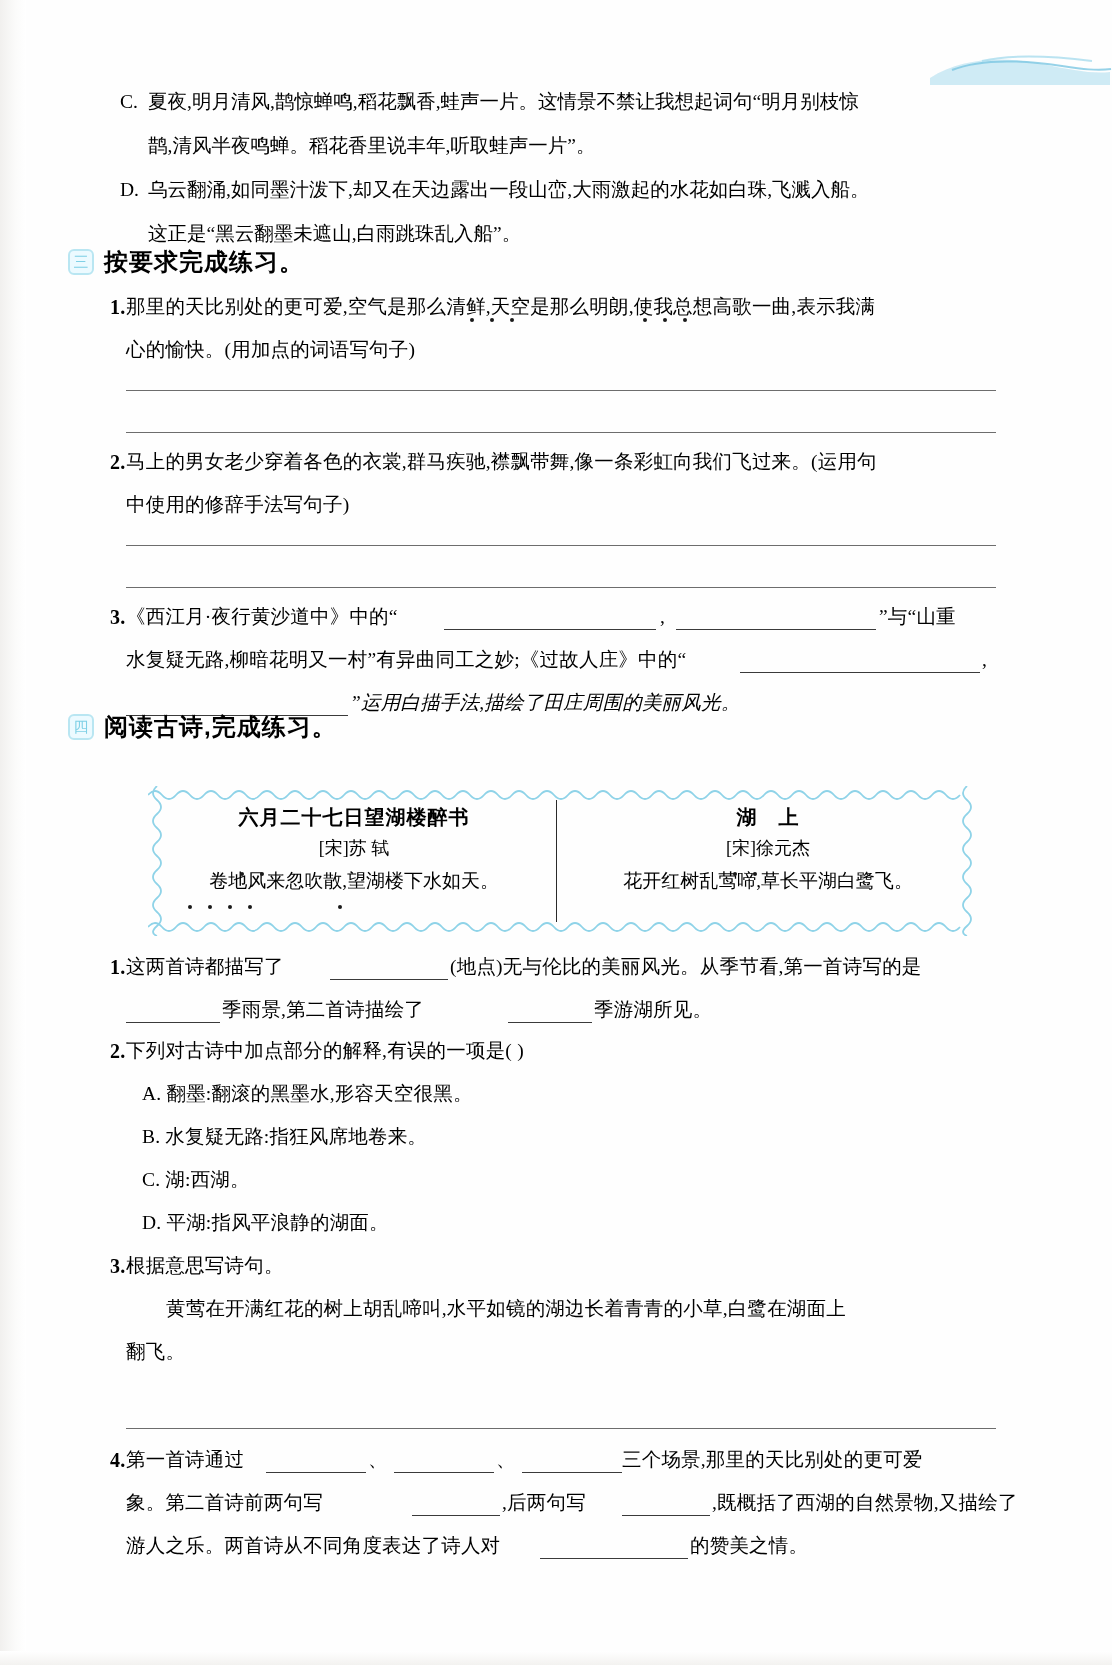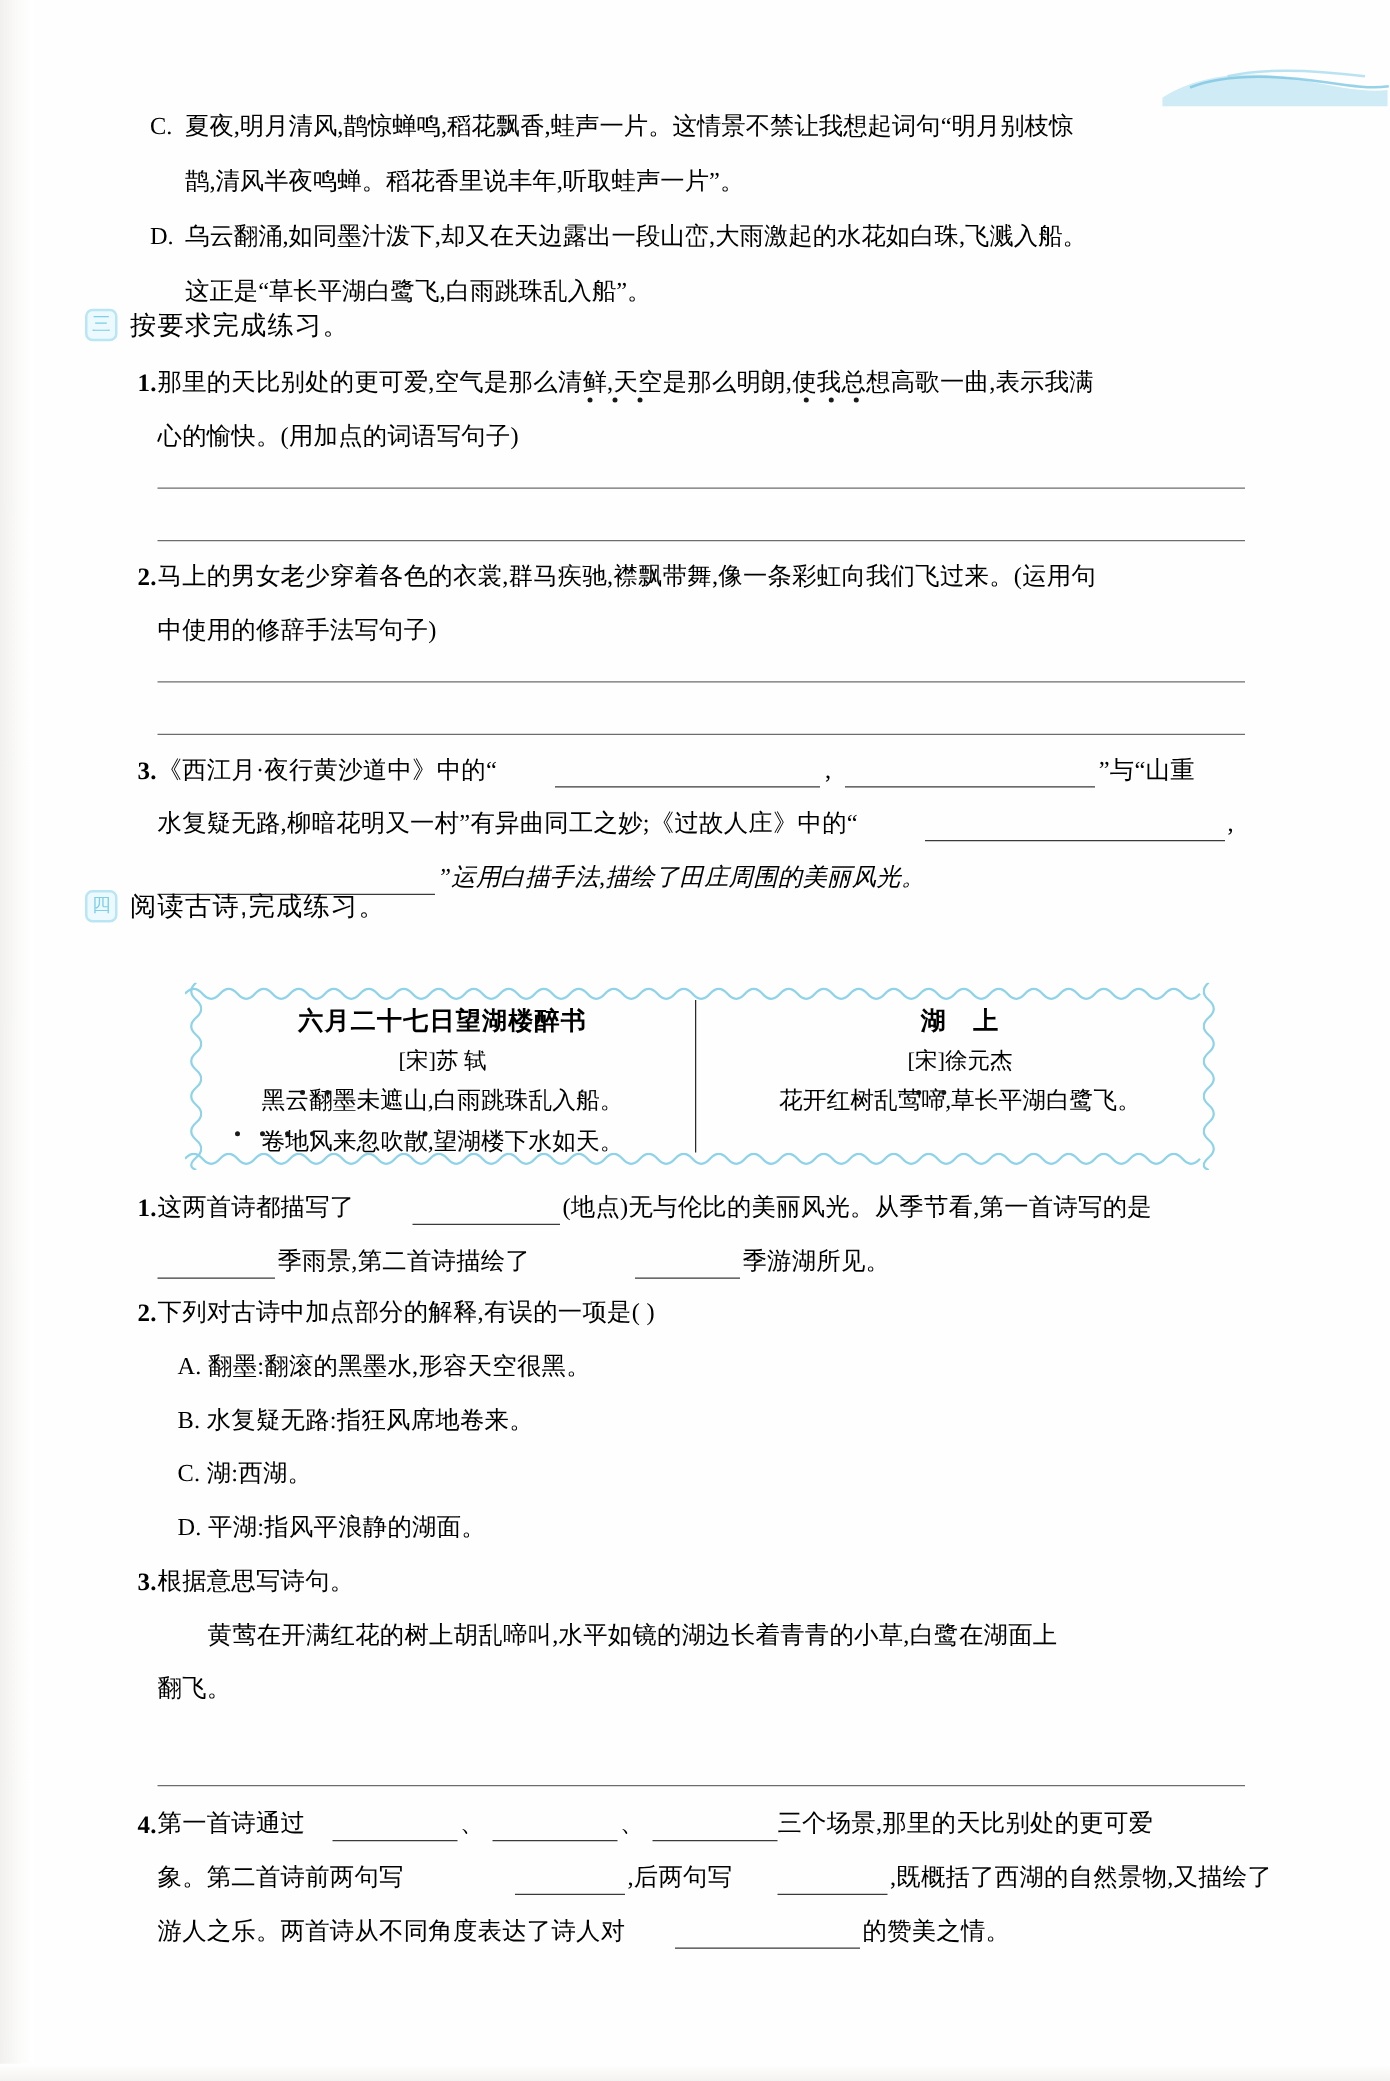--- a/index.html
+++ b/index.html
@@ -75,22 +75,22 @@
     border: 2px solid #b9e6f2;
     color: #7fd0e6;
     font-size: 15px;
     line-height: 22px;
     text-align: center;
     font-family: "Liberation Sans", sans-serif;
     background: #ecfaff;
     box-sizing: border-box;
   }
   .sec-title {
-    font-size: 21px;
-    font-weight: normal;
+    font-size: 24px;
+    font-weight: bold;
     font-family: "Liberation Sans", sans-serif;
     letter-spacing: 1px;
   }
 
   
   .qnum {
     font-family: "Liberation Serif", serif;
     font-weight: bold;
     font-size: 20px;
   }
@@ -195,21 +195,21 @@
   </div>
 
   <div class="content">
 
     <div class="opt" style="left:120px; top:80px;">C.</div>
     <div class="opt" style="left:148px; top:80px;">夏夜,明月清风,鹊惊蝉鸣,稻花飘香,蛙声一片。这情景不禁让我想起词句“明月别枝惊</div>
     <div class="opt" style="left:148px; top:124px;">鹊,清风半夜鸣蝉。稻花香里说丰年,听取蛙声一片”。</div>
 
     <div class="opt" style="left:120px; top:168px;">D.</div>
     <div class="opt" style="left:148px; top:168px;">乌云翻涌,如同墨汁泼下,却又在天边露出一段山峦,大雨激起的水花如白珠,飞溅入船。</div>
-    <div class="opt" style="left:148px; top:212px;">这正是“草长平湖白鹭飞,白雨跳珠乱入船”。</div>
+    <div class="opt" style="left:148px; top:212px;">这正是“黑云翻墨未遮山,白雨跳珠乱入船”。</div>
 
     <div class="sec-head" style="left:68px; top:246px;">
       <div class="sec-chip">三</div>
       <div class="sec-title">按要求完成练习。</div>
     </div>
 
     <div class="blk qnum" style="left:110px; top:285px;">1.</div>
     <div class="blk" style="left:126px; top:285px;">那里的天比别处的更可爱,空气是那么清鲜,天空是那么明朗,使我总想高歌一曲,表示我满</div>
     <div class="blk" style="left:126px; top:328px;">心的愉快。(用加点的词语写句子)</div>
 
@@ -269,21 +269,20 @@
         <svg width="14" height="150" viewBox="0 0 14 150" preserveAspectRatio="none">
           <path d="M5 0 q-8 7 0 14 q8 7 0 14 q-8 7 0 14 q8 7 0 14 q-8 7 0 14 q8 7 0 14 q-8 7 0 14 q8 7 0 14 q-8 7 0 14 q8 7 0 14 q-8 7 0 10" stroke="#8fd3e8" stroke-width="1.8" fill="none"></path>
         </svg>
       </div>
 
       <div class="poem-split"></div>
 
       <div class="poem-col left">
         <div class="poem-title">六月二十七日望湖楼醉书</div>
         <div class="poem-author">[宋]苏  轼</div>
-        <div class="poem-line">黑云翻墨未遮山,白雨跳珠乱入船。</div>
         <div class="poem-line">卷地风来忽吹散,望湖楼下水如天。</div>
       </div>
 
       <div class="poem-col right">
         <div class="poem-title">湖　上</div>
         <div class="poem-author">[宋]徐元杰</div>
         <div class="poem-line">花开红树乱莺啼,草长平湖白鹭飞。</div>
       </div>
     </div>
 

